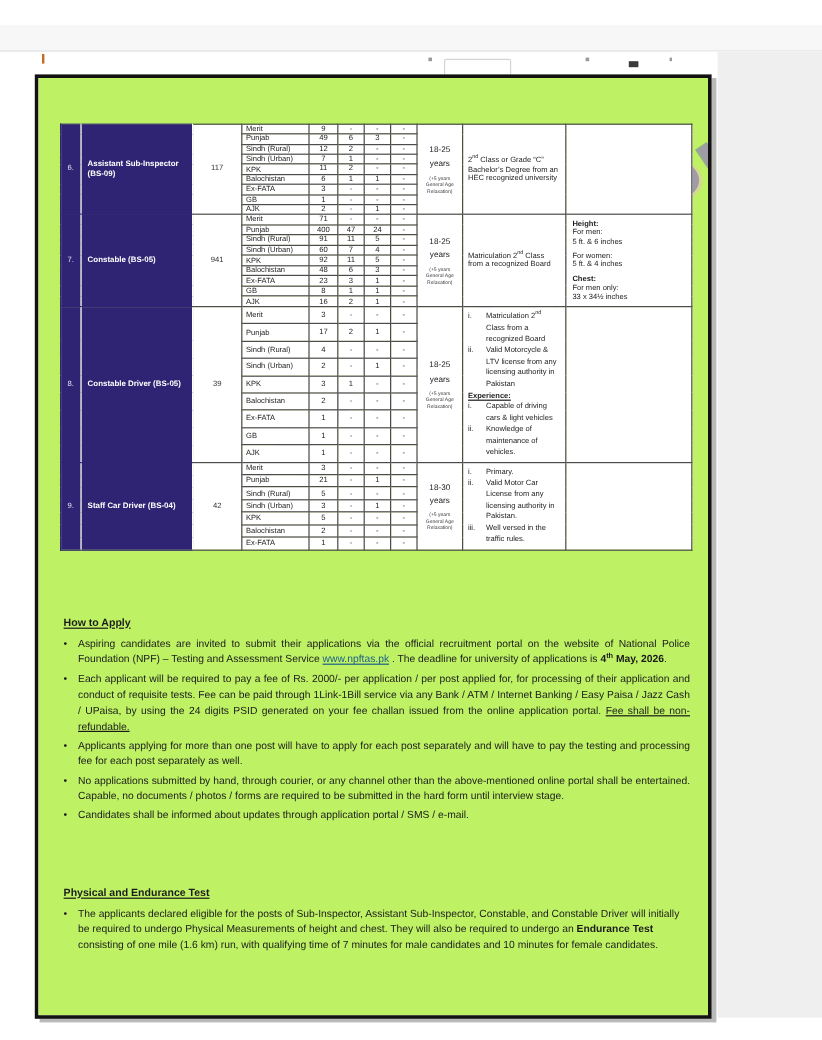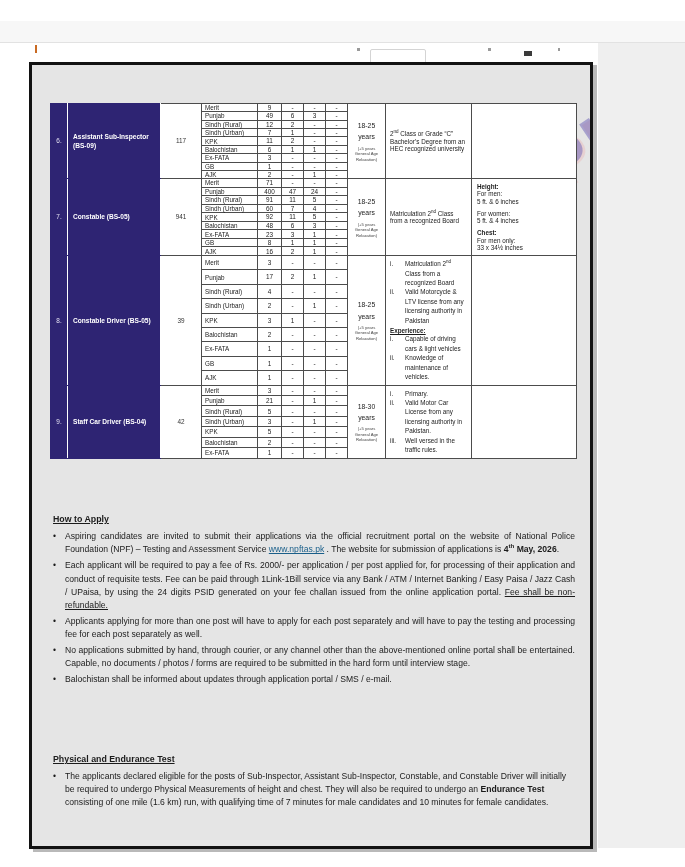--- a/index.html
+++ b/index.html
@@ -43,21 +43,21 @@
   
   .page-shadow {
     position: absolute; left: 33px; top: 65px; width: 564px; height: 787px;
     background: #b9b9b9;
   }
   .page {
     position: absolute; left: 29px; top: 62px; width: 564px; height: 787px;
     background: #ffffff; border: 3px solid #121212;
     overflow: hidden;
   }
-  .page-inner { position: relative; width: 100%; height: 100%; background: #e5e5e5; }
+  .page-inner { position: relative; width: 100%; height: 100%; background: #bef264; }
 
   
   .watermark {
     position: absolute; left: 120px; top: 250px;
     width: 420px; height: 260px;
     pointer-events: none; z-index: 5;
   }
   .watermark span {
     position: absolute; left: 0; top: 90px;
     display: block;
@@ -505,42 +505,42 @@
               <td class="c-num">-</td>
             </tr>
           </tbody>
       </table>
 
       <div class="prose" style="top:448px;">
         <div class="sec-head">How to Apply</div>
         <ul class="bullets">
           <li>
             <span class="bt">•</span>
-            <span class="bx"><span>Aspiring candidates are invited to submit their applications via the official recruitment portal on the website of National Police Foundation (NPF) – Testing and Assessment Service </span><a class="lnk" href="#">www.npftas.pk</a><span> . The website for submission of applications is </span><span class="bold">4<sup>th</sup> May, 2026</span><span>.</span></span>
+            <span class="bx"><span>Aspiring candidates are invited to submit their applications via the official recruitment portal on the website of National Police Foundation (NPF) – Testing and Assessment Service </span><a class="lnk" href="#">www.npftas.pk</a><span> . The deadline for university of applications is </span><span class="bold">4<sup>th</sup> May, 2026</span><span>.</span></span>
           </li>
           <li>
             <span class="bt">•</span>
             <span class="bx"><span>Each applicant will be required to pay a fee of Rs. 2000/- per application / per post applied for, for processing of their application and conduct of requisite tests. Fee can be paid through 1Link-1Bill service via any Bank / ATM / Internet Banking / Easy Paisa / Jazz Cash / UPaisa, by using the 24 digits PSID generated on your fee challan issued from the online application portal. </span><span class="ul-txt">Fee shall be non-refundable.</span></span>
           </li>
           <li>
             <span class="bt">•</span>
             <span class="bx">Applicants applying for more than one post will have to apply for each post separately and will have to pay the testing and processing fee for each post separately as well.</span>
           </li>
           <li>
             <span class="bt">•</span>
             <span class="bx">No applications submitted by hand, through courier, or any channel other than the above-mentioned online portal shall be entertained. Capable, no documents / photos / forms are required to be submitted in the hard form until interview stage.</span>
           </li>
           <li>
             <span class="bt">•</span>
-            <span class="bx">Balochistan shall be informed about updates through application portal / SMS / e-mail.</span>
+            <span class="bx">Candidates shall be informed about updates through application portal / SMS / e-mail.</span>
           </li>
         </ul>
       </div>
 
-      <div class="prose" style="top:688px;">
+      <div class="prose" style="top:673px;">
         <div class="sec-head">Physical and Endurance Test</div>
         <ul class="bullets">
           <li>
             <span class="bt">•</span>
             <span class="bx"><span>The applicants declared eligible for the posts of Sub-Inspector, Assistant Sub-Inspector, Constable, and Constable Driver will initially be required to undergo Physical Measurements of height and chest. They will also be required to undergo an </span><span class="bold">Endurance Test</span><span> consisting of one mile (1.6 km) run, with qualifying time of 7 minutes for male candidates and 10 minutes for female candidates.</span></span>
           </li>
         </ul>
       </div>
 
     </div>

